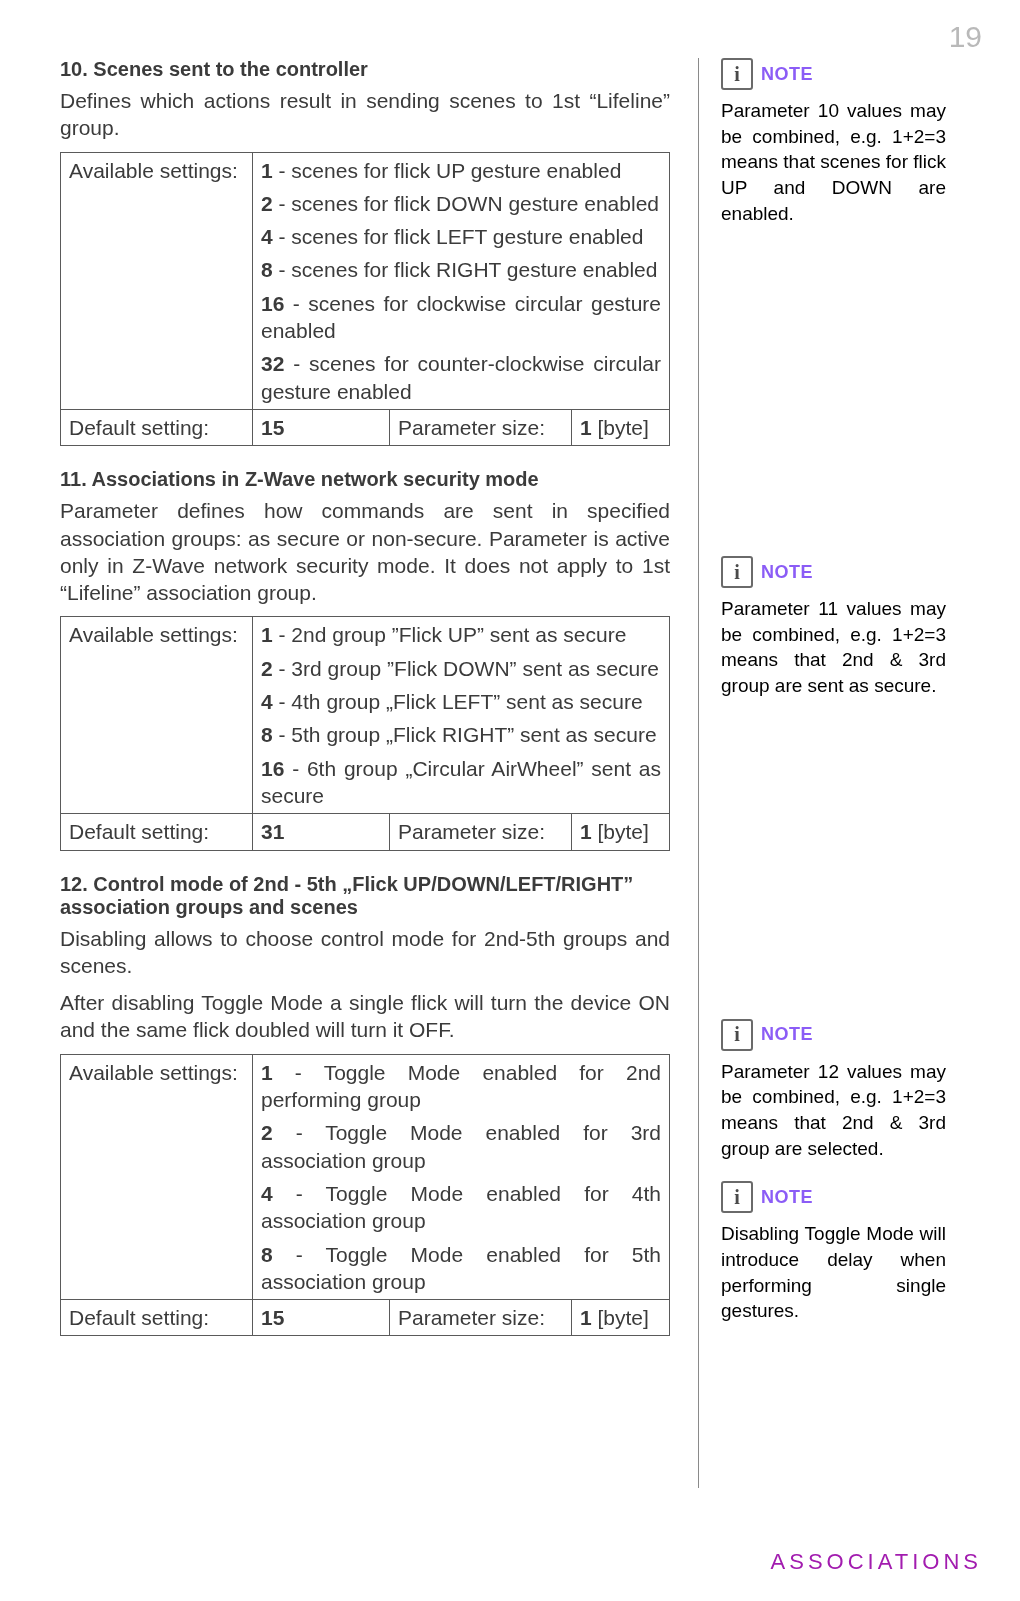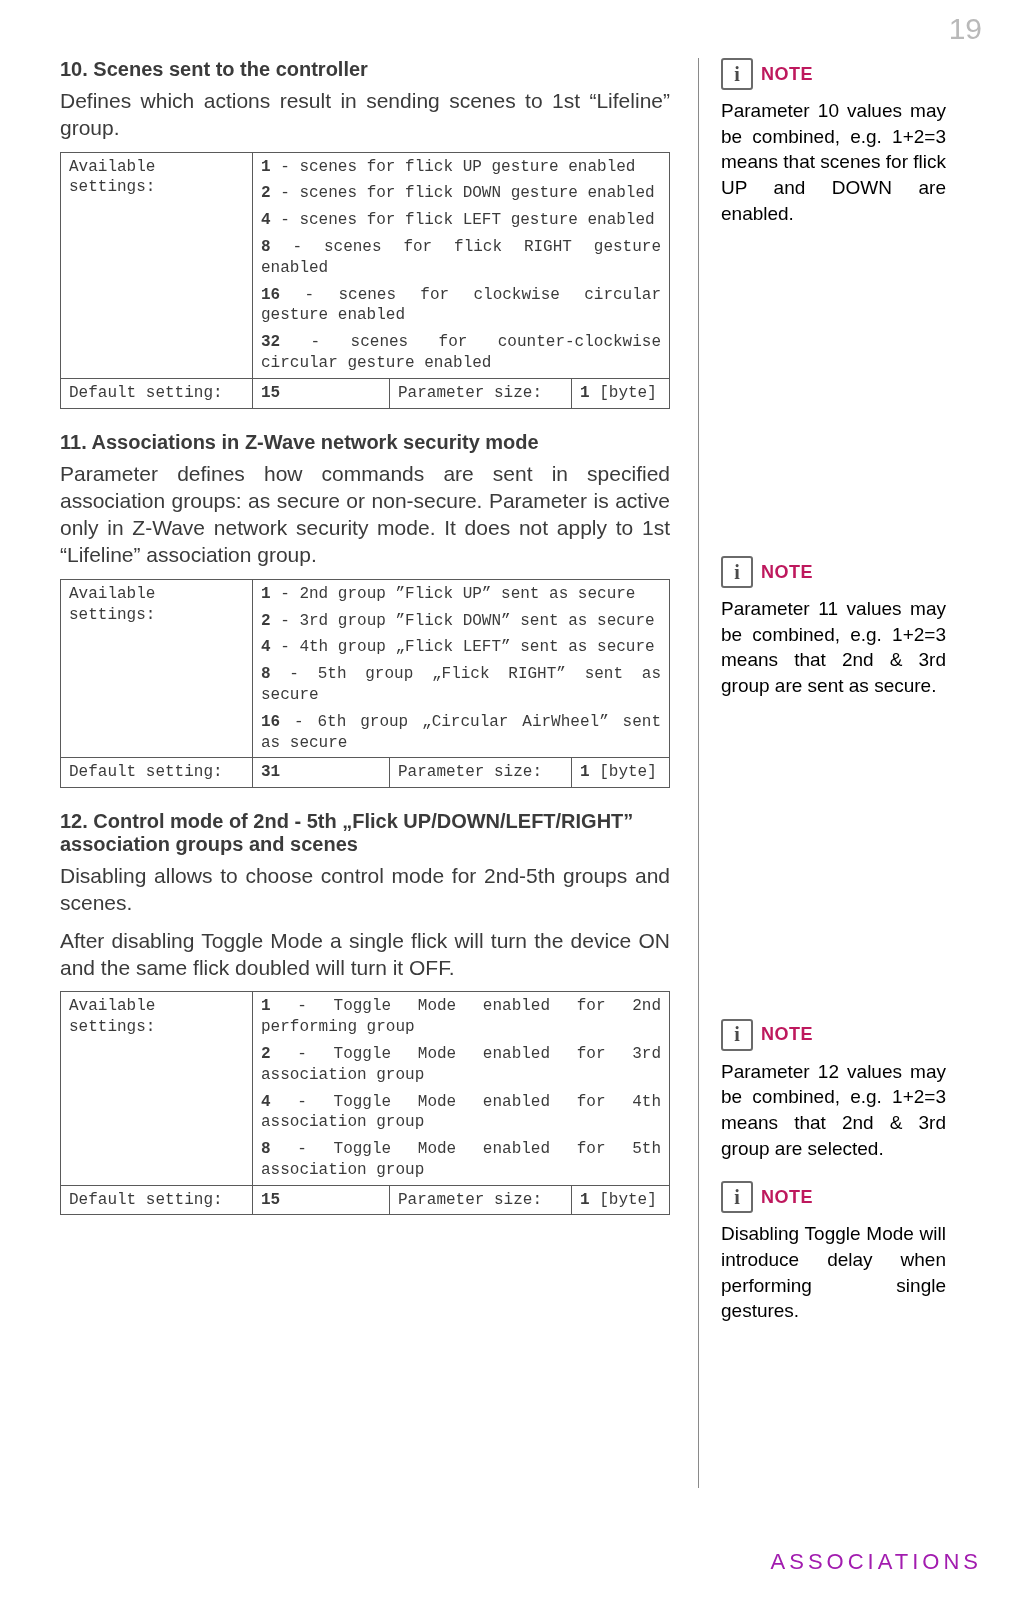--- a/index.html
+++ b/index.html
@@ -23,43 +23,42 @@
     width:610px;
   }
   .sidebar{
     width:225px;
     border-left:1px solid #8a8a8a;
     padding-left:22px;
     height:1430px;
   }
   .page-num{
     position:absolute;
-    top:12px;
+    top:20px;
     right:38px;
     color:#b9b9b9;
     font-size:30px;
     font-weight:400;
   }
   .section-title{
     font-weight:700;
     font-size:20px;
     margin:0 0 6px 0;
   }
   .body-text{
     font-size:21px;
     line-height:1.3;
     margin:0 0 10px 0;
     text-align:justify;
   }
   table.param{
     border-collapse:collapse;
     width:100%;
-    font-size:16px;
+    font-size:21px;
     margin-bottom:22px;
-    font-family:Liberation Mono, monospace;
   }
   table.param td{
     border:1px solid #5a5a5a;
     padding:4px 8px;
     vertical-align:top;
     line-height:1.3;
     text-align:justify;
   }
   .opt{margin:0 0 6px 0;}
   .opt:last-child{margin-bottom:0;}
@@ -79,21 +78,21 @@
     border-radius:3px;
     display:flex;align-items:center;justify-content:center;
     font-family:Georgia,serif;
     font-weight:700;
     font-size:20px;
     color:#4a4a4a;
   }
   .note-label{
     font-weight:700;
     font-size:18px;
-    color:#be185d;
+    color:#8b5cf6;
     letter-spacing:0.5px;
   }
   .note-text{
     font-size:19px;
     line-height:1.35;
     text-align:justify;
     color:#000000;
   }
   .note1{margin-top:0px;}
   .note2{margin-top:330px;}

